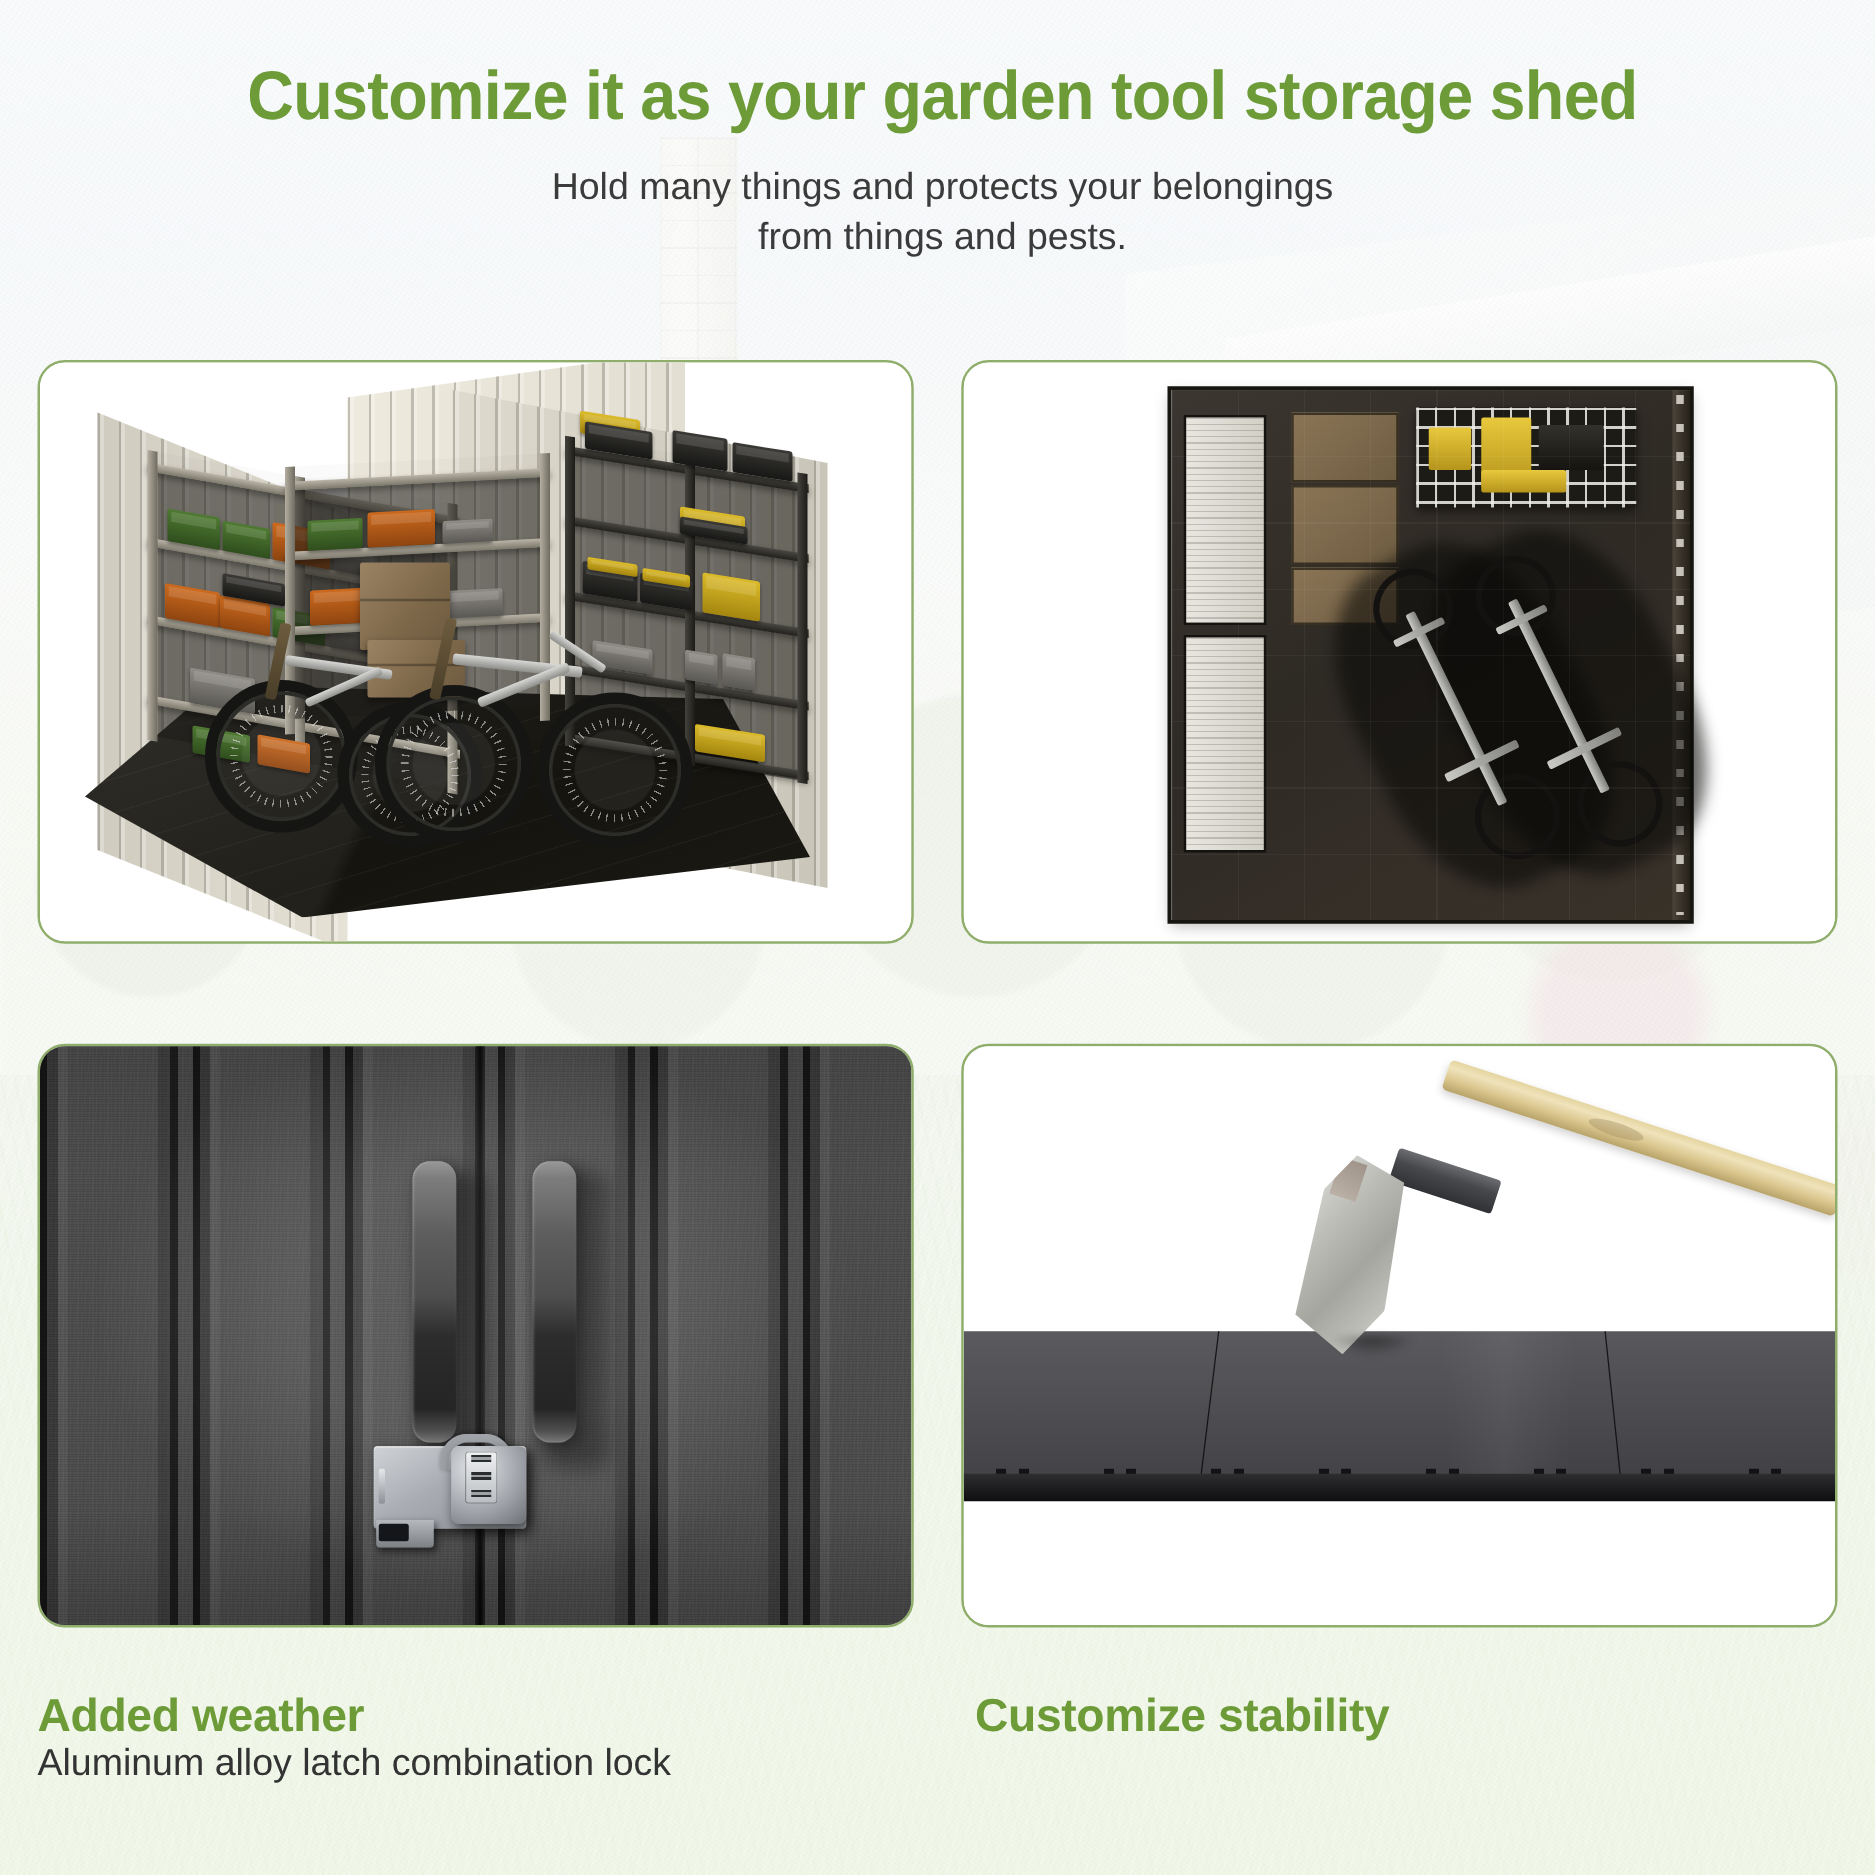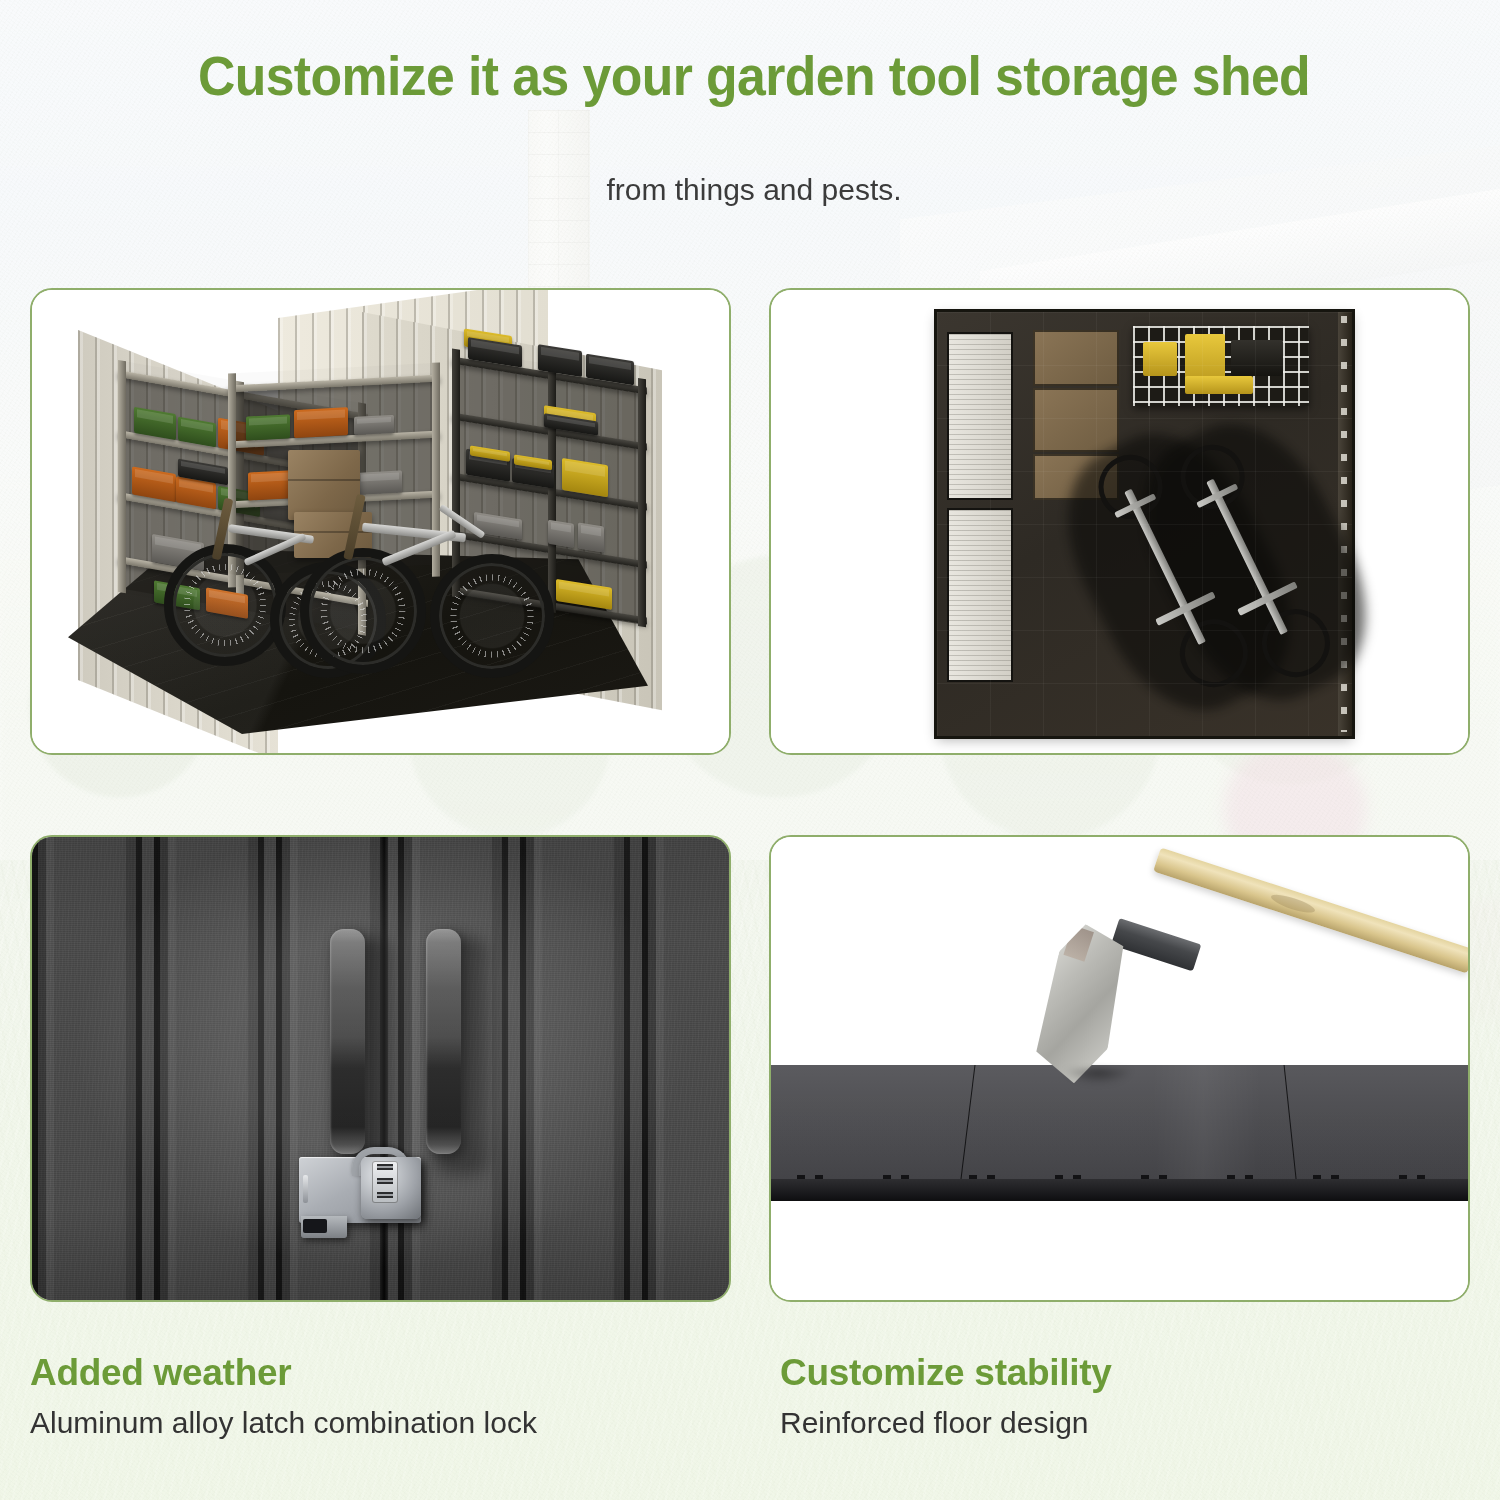--- a/index.html
+++ b/index.html
@@ -421,21 +421,21 @@
   
   .captions { position: absolute; left: 0; top: 1352px; width: 1500px; }
   .cap-row { display: flex; }
   .cap { width: 750px; padding-left: 30px; box-sizing: border-box; }
   .cap-title {
     margin: 0; font-size: 37px; font-weight: bold; color: #6c9b38;
     font-family: "Liberation Sans Narrow", "Liberation Sans", sans-serif;
     letter-spacing: -.3px;
   }
   .cap-sub {
-    margin: 12px 0 0; font-size: 30px; color: #333333; font-weight: 400;
+    margin: 0 0 0; font-size: 30px; color: #333333; font-weight: 400;
   }
 </style>
 </head>
 <body>
 
 <div class="bg-root">
   <div class="bg-sky"></div>
   <div class="bg-house"></div>
   <div class="bg-roof"></div>
   <div class="bg-chimney"></div>
@@ -443,21 +443,21 @@
   <div class="bg-flower-a"></div>
   <div class="bg-flower-b"></div>
   <div class="bg-lawn"></div>
   <div class="bg-veil"></div>
   <div class="bg-noise"></div>
 </div>
 
 <div class="header">
   <h1 class="headline">Customize it as your garden tool storage shed</h1>
   <p class="subhead">
-    <br>
+    <span>Hold many things and protects your belongings</span><br>
     <span>from things and pests.</span>
   </p>
 </div>
 
 <div class="grid">
 
   <div class="row">
 
     <div class="card">
       <div class="shed3d">
@@ -638,16 +638,15 @@
 </div>
 
 <div class="captions">
   <div class="cap-row">
     <div class="cap">
       <p class="cap-title">Added weather</p>
       <p class="cap-sub">Aluminum alloy latch combination lock</p>
     </div>
     <div class="cap">
       <p class="cap-title">Customize stability</p>
-      <p class="cap-sub">Reinforced floor design</p>
     </div>
   </div>
 </div>
 
 </body></html>

